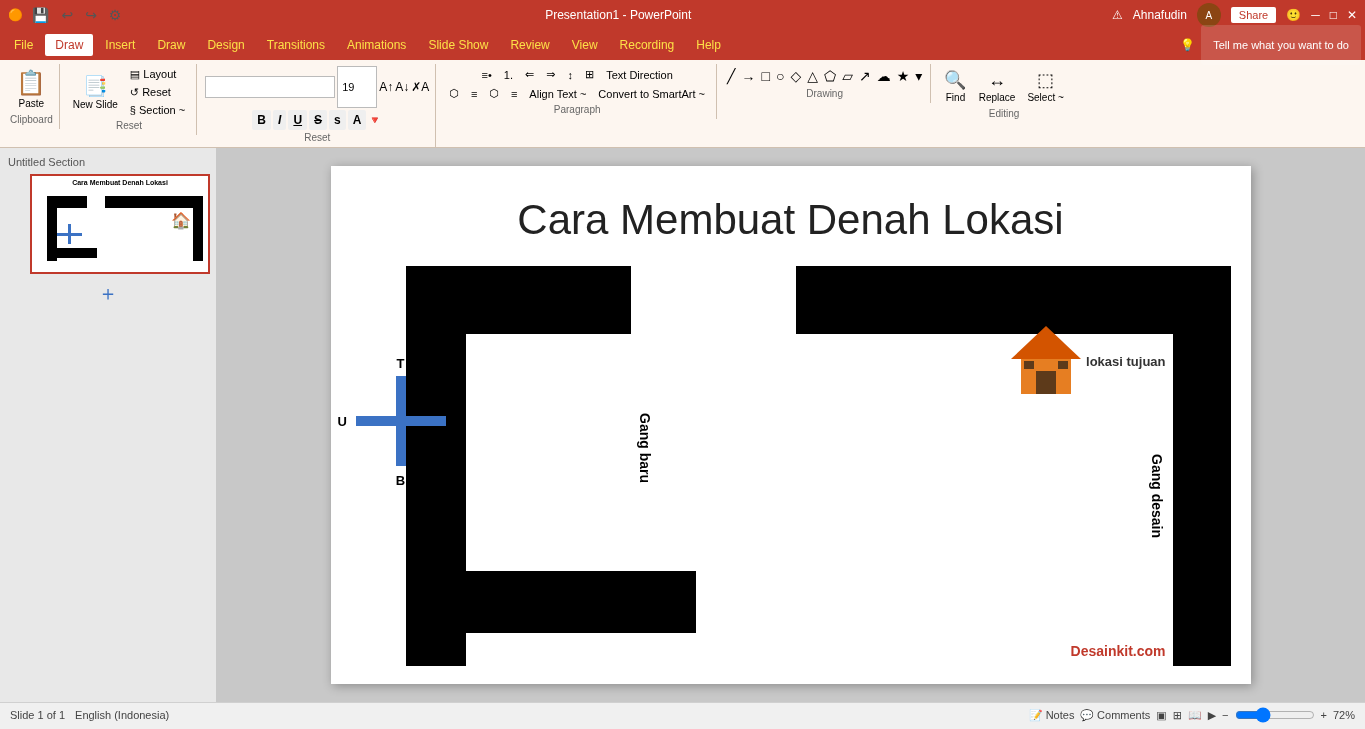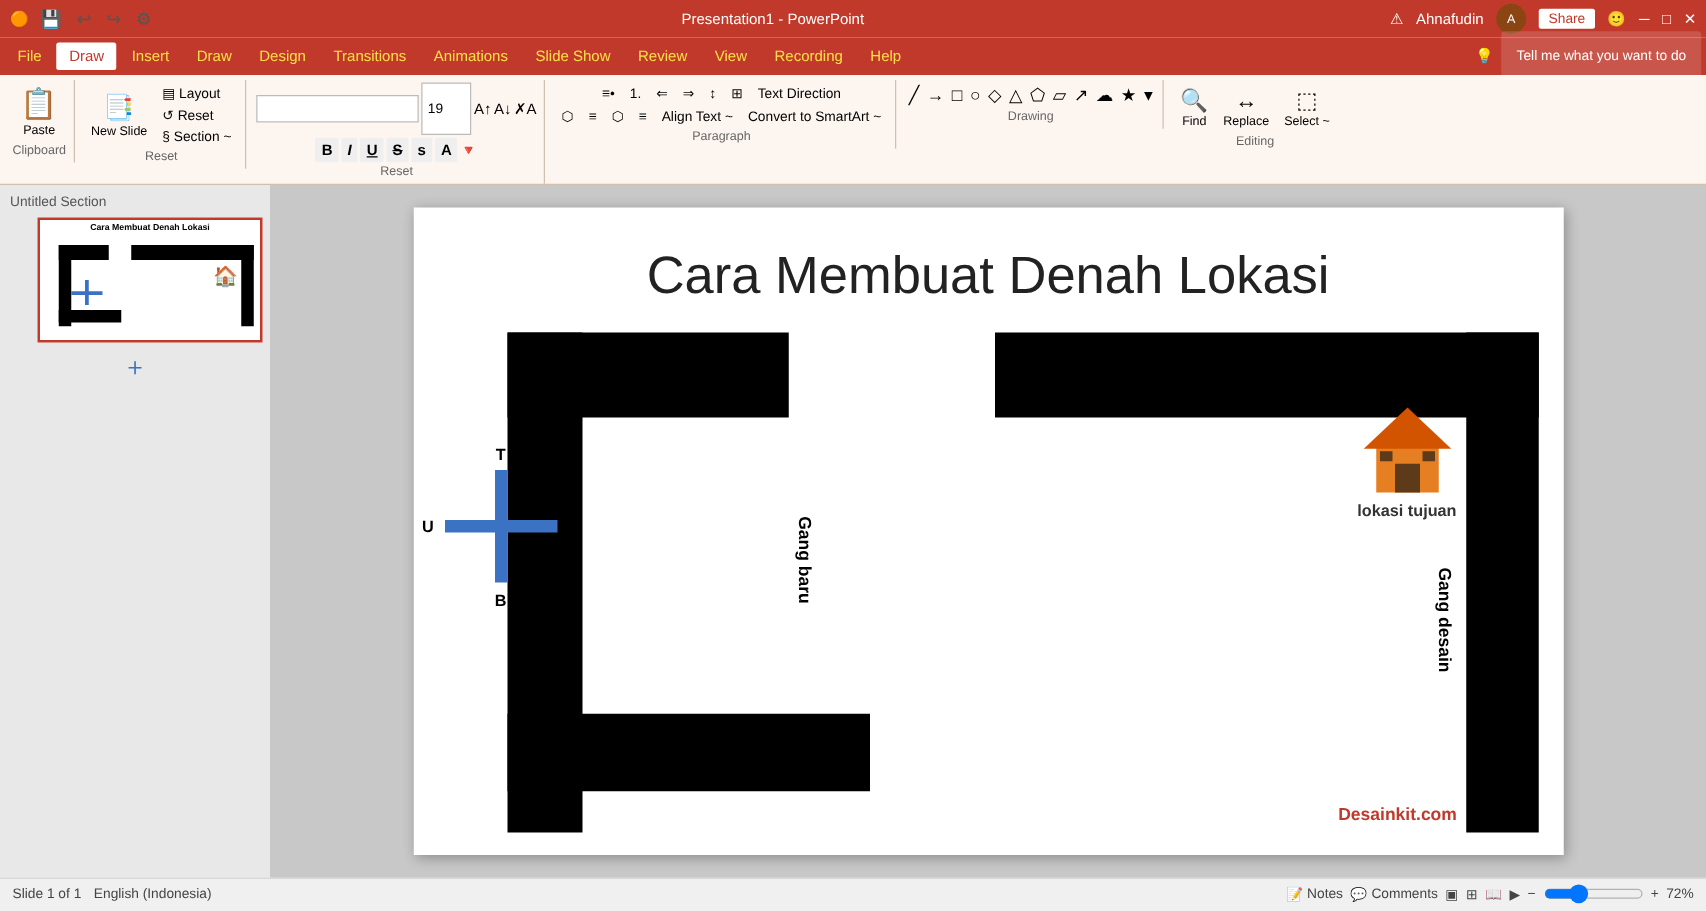--- a/index.html
+++ b/index.html
@@ -456,21 +456,21 @@
           <div style="position:relative;width:90px;height:90px;">
             <div style="position:absolute;top:50%;left:0;width:90px;height:10px;background:#3b72c4;transform:translateY(-50%);"></div>
             <div style="position:absolute;left:50%;top:0;width:10px;height:90px;background:#3b72c4;transform:translateX(-50%);"></div>
             <span style="position:absolute;top:-20px;left:50%;transform:translateX(-50%);font-weight:bold;font-size:13px;">T</span>
             <span style="position:absolute;bottom:-22px;left:50%;transform:translateX(-50%);font-weight:bold;font-size:13px;">B</span>
             <span style="position:absolute;left:-18px;top:50%;transform:translateY(-50%);font-weight:bold;font-size:13px;">U</span>
             <span style="position:absolute;right:-18px;top:50%;transform:translateY(-50%);font-weight:bold;font-size:13px;">S</span>
           </div>
         </div>
 
-        <div style="position:absolute;top:55px;right:65px;display:flex;flex-direction:column;align-items:center;">
+        <div style="position:absolute;top:55px;right:65px;display:flex;flex-direction:row;align-items:center;">
           <svg width="80" height="80" viewBox="0 0 80 80">
 
             <rect x="15" y="35" width="50" height="38" fill="#e67e22"></rect>
 
             <polygon points="5,38 40,5 75,38" fill="#d35400"></polygon>
 
             <rect x="30" y="50" width="20" height="23" fill="#5d3a1a"></rect>
 
             <rect x="18" y="40" width="10" height="8" fill="#5d3a1a"></rect>
 

